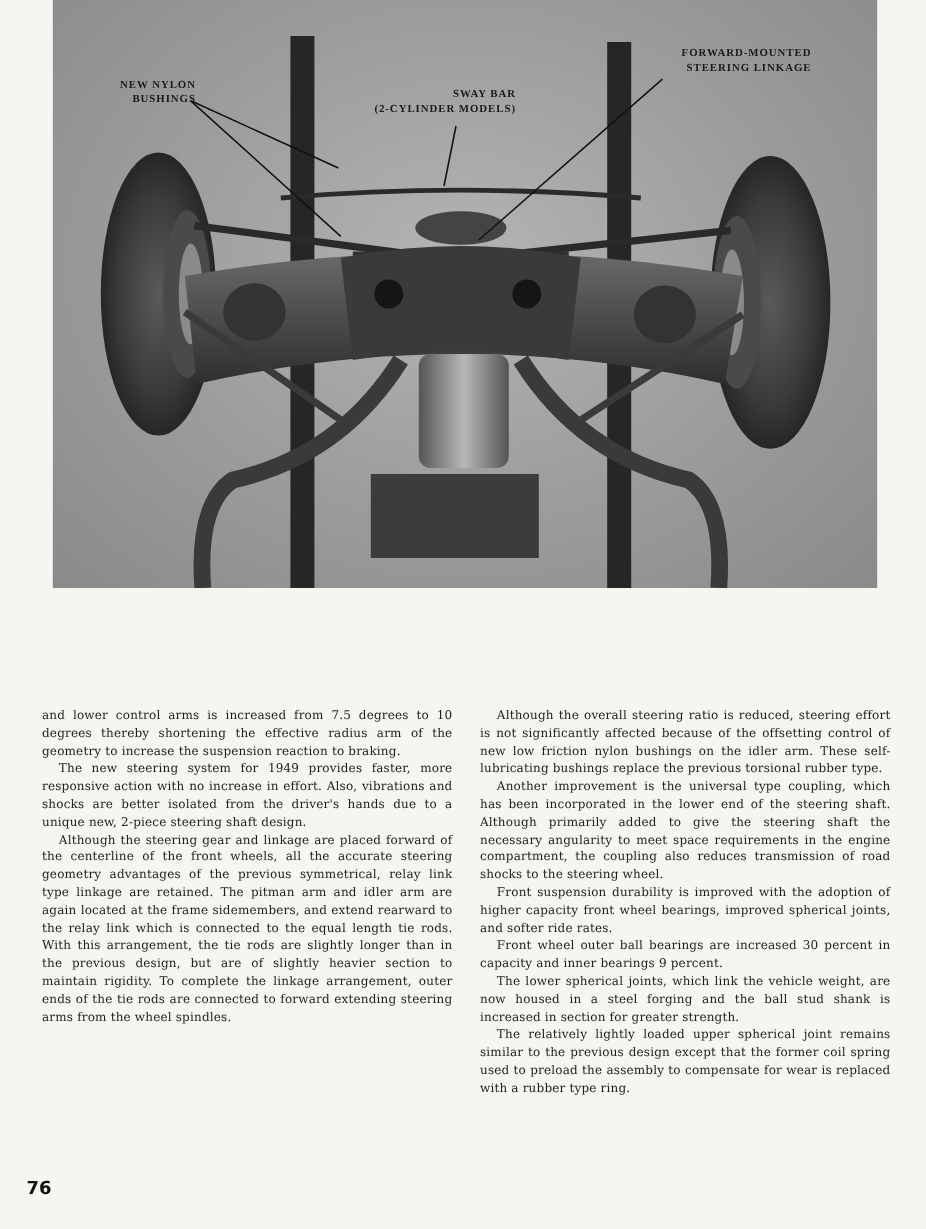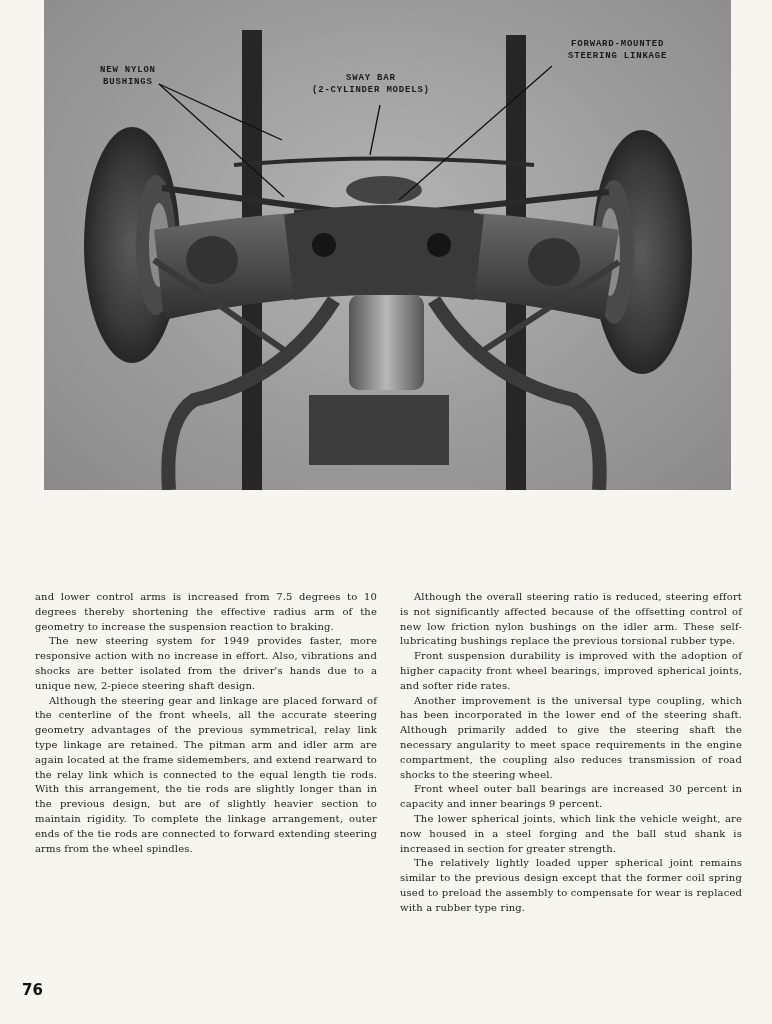--- a/index.html
+++ b/index.html
@@ -9,23 +9,23 @@
     font-family: "DejaVu Serif", "Liberation Serif", serif;
     color: #1c1c1c;
   }
   .photo {
     position: absolute; left: 44px; top: 0; width: 687px; height: 490px;
     background: radial-gradient(ellipse at 50% 45%, #b4b4b4 0%, #9c9c9c 55%, #8a8a8a 100%);
     overflow: hidden;
   }
   .photo svg { position: absolute; left: 0; top: 0; }
   .callout {
-    position: absolute; font-family: Liberation Mono, monospace;
+    position: absolute; font-family: Liberation Serif, serif;
     font-weight: bold; font-size: 9px; letter-spacing: 0.8px; line-height: 12px;
-    color: #1a1a1a; text-align: center; white-space: pre;
+    color: #1a1a1a; text-align: right; white-space: pre;
   }
   .col {
     position: absolute; top: 590px; width: 342px;
     font-size: 10px; line-height: 14.8px; text-align: justify;
     letter-spacing: 0.15px;
   }
   .col p { margin: 0; text-indent: 14px; }
   .col p.noindent { text-indent: 0; }
   .col-left { left: 35px; }
   .col-right { left: 400px; }
@@ -108,20 +108,20 @@
 </div>
 
 <div class="col col-left">
   <p class="noindent">and lower control arms is increased from 7.5 degrees to 10 degrees thereby shortening the effective radius arm of the geometry to increase the suspension reaction to braking.</p>
   <p>The new steering system for 1949 provides faster, more responsive action with no increase in effort. Also, vibrations and shocks are better isolated from the driver's hands due to a unique new, 2-piece steering shaft design.</p>
   <p>Although the steering gear and linkage are placed forward of the centerline of the front wheels, all the accurate steering geometry advantages of the previous symmetrical, relay link type linkage are retained. The pitman arm and idler arm are again located at the frame sidemembers, and extend rearward to the relay link which is connected to the equal length tie rods. With this arrangement, the tie rods are slightly longer than in the previous design, but are of slightly heavier section to maintain rigidity. To complete the linkage arrangement, outer ends of the tie rods are connected to forward extending steering arms from the wheel spindles.</p>
 </div>
 
 <div class="col col-right">
   <p>Although the overall steering ratio is reduced, steering effort is not significantly affected because of the offsetting control of new low friction nylon bushings on the idler arm. These self-lubricating bushings replace the previous torsional rubber type.</p>
+  <p>Another improvement is the universal type coupling, which has been incorporated in the lower end of the steering shaft. Although primarily added to give the steering shaft the necessary angularity to meet space requirements in the engine compartment, the coupling also reduces transmission of road shocks to the steering wheel.</p>
   <p>Front suspension durability is improved with the adoption of higher capacity front wheel bearings, improved spherical joints, and softer ride rates.</p>
-  <p>Another improvement is the universal type coupling, which has been incorporated in the lower end of the steering shaft. Although primarily added to give the steering shaft the necessary angularity to meet space requirements in the engine compartment, the coupling also reduces transmission of road shocks to the steering wheel.</p>
   <p>Front wheel outer ball bearings are increased 30 percent in capacity and inner bearings 9 percent.</p>
   <p>The lower spherical joints, which link the vehicle weight, are now housed in a steel forging and the ball stud shank is increased in section for greater strength.</p>
   <p>The relatively lightly loaded upper spherical joint remains similar to the previous design except that the former coil spring used to preload the assembly to compensate for wear is replaced with a rubber type ring.</p>
 </div>
 
 <div class="page-number">76</div>
 
 </body></html>

